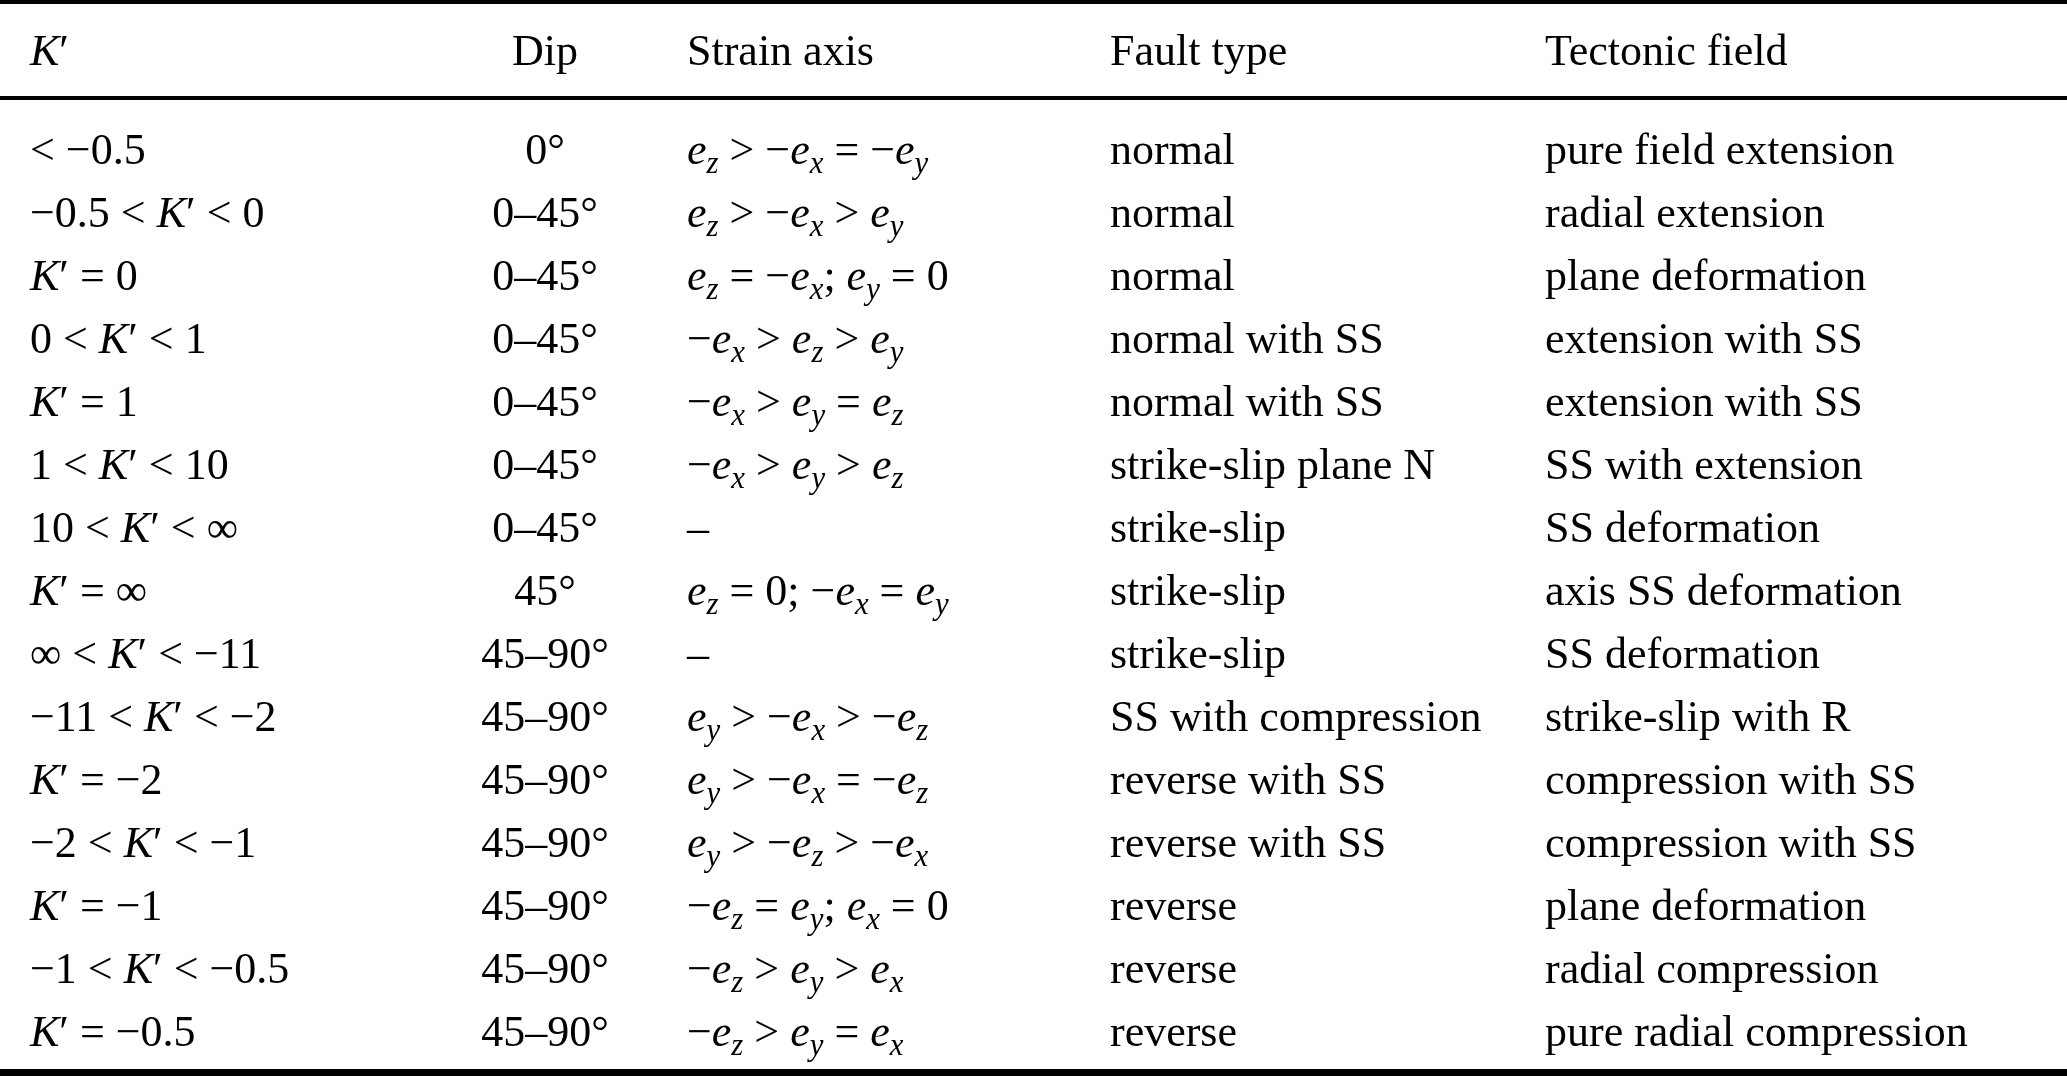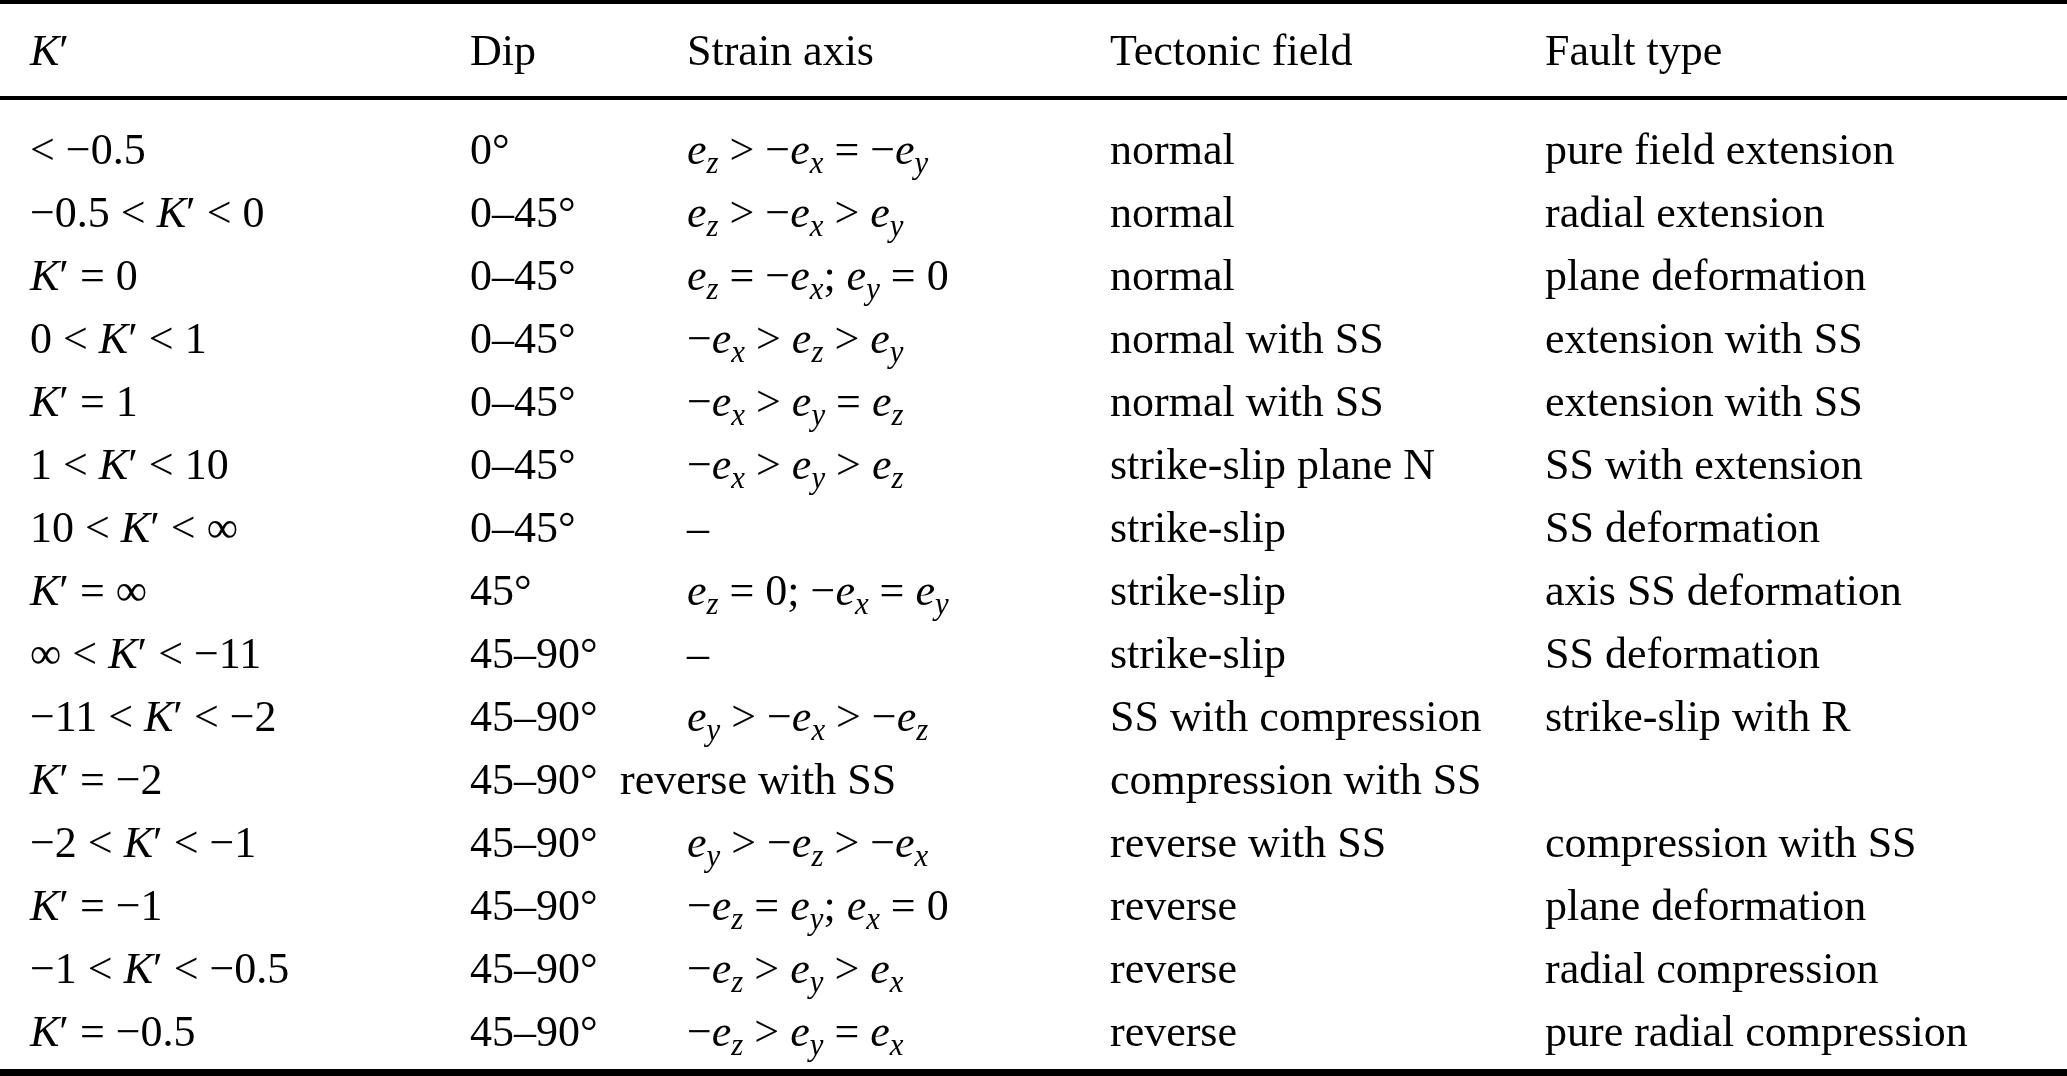--- a/index.html
+++ b/index.html
@@ -36,40 +36,40 @@
     border-bottom: 4px solid var(--rule);
   }
   .tbody {
     padding-top: 6px;
     padding-bottom: 15px;
     margin-top: 12px;
   }
   .trow { height: 63px; }
   .cell { white-space: nowrap; }
   .c-k { padding-left: 30px; }
-  .c-dip { text-align: left; }
+  .c-dip { text-align: center; }
   .c-strain { padding-left: 67px; }
   i { font-style: italic; }
   sub {
     font-size: 70%;
     line-height: 0;
     vertical-align: -0.28em;
   }
 </style>
 </head>
 <body>
 
 <div class="sheet">
   <div class="table">
     <div class="thead">
       <div class="cell c-k"><i>K</i>′</div>
       <div class="cell c-dip">Dip</div>
       <div class="cell c-strain">Strain axis</div>
+      <div class="cell c-fault">Fault type</div>
       <div class="cell c-field">Tectonic field</div>
-      <div class="cell c-fault">Fault type</div>
     </div>
     <div class="tbody">
         <div class="trow">
     <div class="cell c-k">&lt; −0.5</div>
     <div class="cell c-dip">0°</div>
     <div class="cell c-strain"><i>e</i><sub><i>z</i></sub> &gt; −<i>e</i><sub><i>x</i></sub> = −<i>e</i><sub><i>y</i></sub></div>
     <div class="cell c-fault">normal</div>
     <div class="cell c-field">pure field extension</div>
   </div>
         <div class="trow">
@@ -131,20 +131,21 @@
         <div class="trow">
     <div class="cell c-k">−11 &lt; <i>K</i>′ &lt; −2</div>
     <div class="cell c-dip">45–90°</div>
     <div class="cell c-strain"><i>e</i><sub><i>y</i></sub> &gt; −<i>e</i><sub><i>x</i></sub> &gt; −<i>e</i><sub><i>z</i></sub></div>
     <div class="cell c-field">SS with compression</div>
     <div class="cell c-fault">strike-slip with R</div>
   </div>
         <div class="trow">
     <div class="cell c-k"><i>K</i>′ = −2</div>
     <div class="cell c-dip">45–90°</div>
+    <div class="cell c-strain"><i>e</i><sub><i>y</i></sub> &gt; −<i>e</i><sub><i>x</i></sub> = −<i>e</i><sub><i>z</i></sub></div>
     <div class="cell c-fault">reverse with SS</div>
     <div class="cell c-field">compression with SS</div>
   </div>
         <div class="trow">
     <div class="cell c-k">−2 &lt; <i>K</i>′ &lt; −1</div>
     <div class="cell c-dip">45–90°</div>
     <div class="cell c-strain"><i>e</i><sub><i>y</i></sub> &gt; −<i>e</i><sub><i>z</i></sub> &gt; −<i>e</i><sub><i>x</i></sub></div>
     <div class="cell c-fault">reverse with SS</div>
     <div class="cell c-field">compression with SS</div>
   </div>

